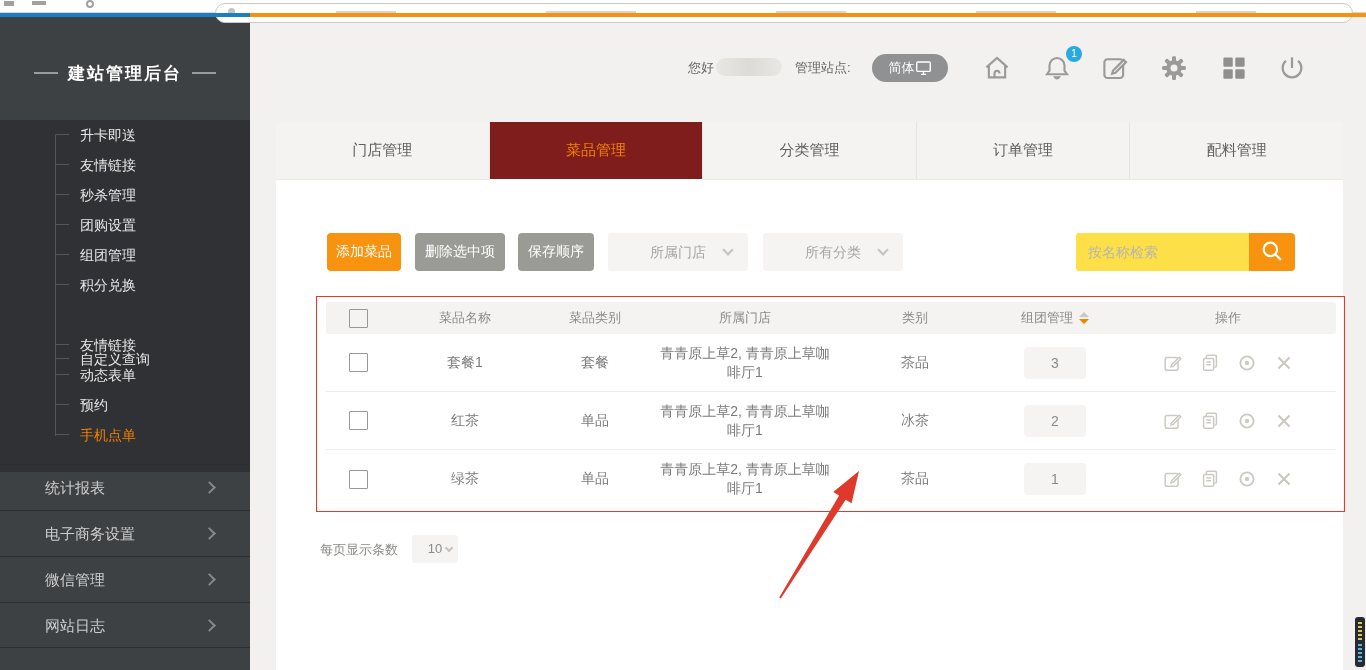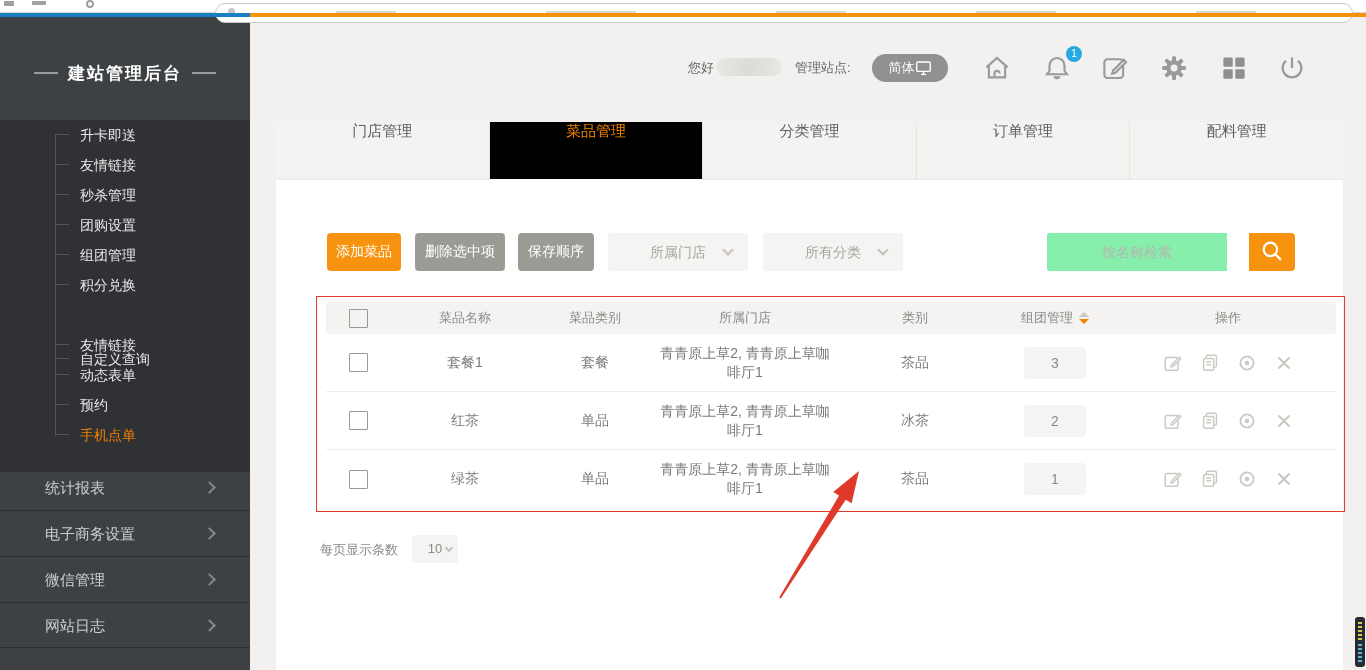--- a/index.html
+++ b/index.html
@@ -34,33 +34,33 @@
   #greeting { left:688px; top:55px; height:26px; }
   #name-blur { left:716px; top:58px; width:66px; height:18px; border-radius:9px; background:linear-gradient(90deg,#e9e7e4,#dddbd7,#e9e7e4); }
   #site-label { left:795px; top:55px; height:26px; }
   #lang-pill { left:872px; top:54px; width:76px; height:28px; border-radius:14px; background:#8f9192; color:#fff; display:flex; align-items:center; justify-content:center; gap:0; font-size:13px; cursor:pointer; }
   .hicon { width:30px; height:30px; top:53px; cursor:pointer; }
   #badge { left:1066px; top:46px; width:16px; height:16px; border-radius:50%; background:#29a9e1; color:#fff; font-size:10px; text-align:center; line-height:16px; z-index:6; }
 
   
   #card { left:276px; top:122px; width:1067px; height:548px; background:#ffffff; }
   #tabrow { left:276px; top:122px; width:1067px; height:58px; display:flex; z-index:3; }
-  .tab { flex:1 1 0; background:#f4f3f1; border-right:1px solid #e7e5e2; border-bottom:1px solid #eceae7; display:flex; justify-content:center; font-size:15px; color:#5f5f5f; cursor:pointer; }
+  .tab { flex:1 1 0; background:#f4f3f1; border-right:1px solid #e7e5e2; border-bottom:1px solid #eceae7; display:flex; align-items:center; justify-content:center; font-size:15px; color:#5f5f5f; cursor:pointer; }
   .tab:last-child { border-right:none; }
-  .tab.active { background:#000000; border-bottom:1px solid #ffffff; color:#f08300; }
+  .tab.active { background:#7f1d1d; border-bottom:1px solid #ffffff; color:#f08300; }
 
   
   .btn { position:absolute; top:233px; height:38px; border:none; border-radius:4px; color:#fff; font-size:14px; font-family:inherit; cursor:pointer; }
   #btn-add { left:327px; width:74px; background:#f7930e; }
   #btn-del { left:415px; width:90px; background:#9b9b95; }
   #btn-save { left:518px; width:76px; background:#9b9b95; }
   .ddl { position:absolute; top:233px; width:140px; height:38px; background:#f5f4f2; border-radius:3px; color:#a8a6a2; font-size:14px; text-align:center; line-height:38px; cursor:pointer; }
   #ddl-store { left:608px; } #ddl-cat { left:763px; }
   .ddl .chev-d { position:absolute; right:16px; top:13px; width:8px; height:8px; border-right:2px solid #c6c3bd; border-bottom:2px solid #c6c3bd; transform:rotate(45deg); }
-  #search-input { position:absolute; left:1047px; top:233px; width:180px; height:38px; background:#86efac; border:none; border-radius:3px 0 0 3px; padding:0 12px; font-size:14px; color:#777; font-family:inherit;text-align:center; }
+  #search-input { position:absolute; left:1076px; top:233px; width:180px; height:38px; background:#fde047; border:none; border-radius:3px 0 0 3px; padding:0 12px; font-size:14px; color:#777; font-family:inherit; }
   #search-input::placeholder { color:#b7b5b1; }
   #search-btn { position:absolute; left:1249px; top:233px; width:46px; height:38px; background:#f7930e; border:none; border-radius:0 4px 4px 0; cursor:pointer; }
 
   
   #red-box { left:316px; top:296px; width:1029px; height:216px; border:1px solid #e23b2d; z-index:20; pointer-events:none; }
   #table { left:326px; top:302px; width:1010px; }
   .trow { display:flex; align-items:center; width:1010px; }
   .thead { height:32px; background:#f4f3f1; border-radius:3px; font-size:13px; color:#8a8a88; }
   .tbody-row { height:58px; font-size:14px; color:#7a7a7a; border-bottom:1px solid #ededeb; }
   .tbody-row:last-child { border-bottom:none; }

